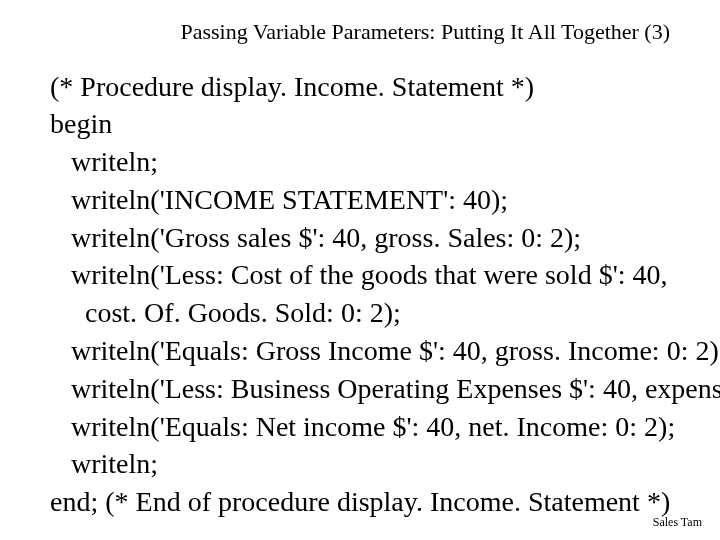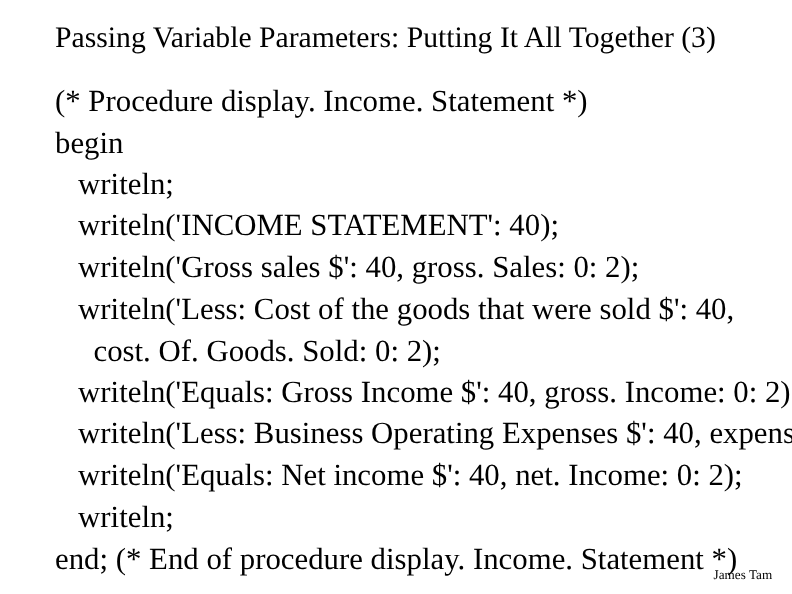--- a/index.html
+++ b/index.html
@@ -10,22 +10,22 @@
     background: #ffffff;
     font-family: "Times New Roman", Times, serif;
     color: #000000;
     position: relative;
     overflow: hidden;
   }
   .slide {
     padding: 18px 50px 0 50px;
   }
   .title {
-    font-size: 27px;
-    text-align: left;
+    font-size: 22px;
+    text-align: right;
     margin-bottom: 22px;
     line-height: 1.25;
   }
   .code {
     font-size: 28px;
     line-height: 1.35;
     white-space: pre;
   }
   .footer {
     position: absolute;
@@ -49,13 +49,13 @@
    writeln('Equals: Gross Income $': 40, gross. Income: 0: 2);
    writeln('Less: Business Operating Expenses $': 40, expenses: 0: 2);
    writeln('Equals: Net income $': 40, net. Income: 0: 2);
    writeln;
 end; (* End of procedure display. Income. Statement *)
 
 procedure produce. Income. Statement;
 var
    gross. Sales, gross. Income, cost. Of. Goods. Sold, expenses, net. Income : real;</div>
 </div>
-<div class="footer">James Tam</div>
+<div class="footer">Sales Tam</div>
 
 </body></html>

